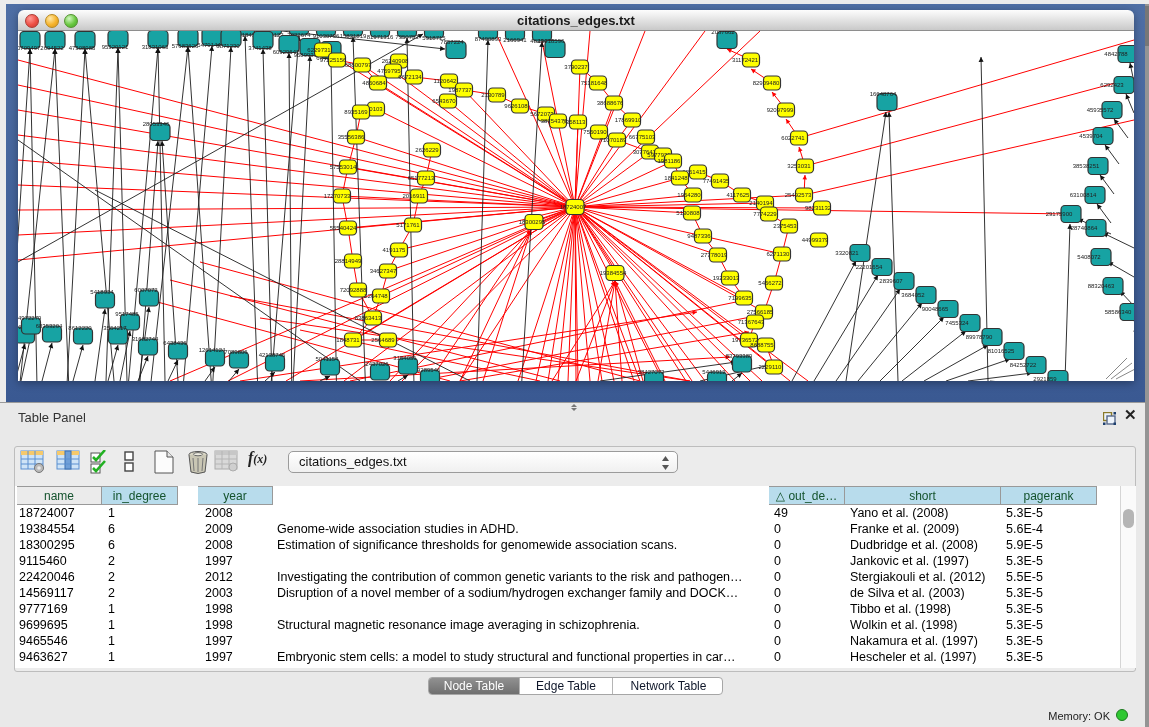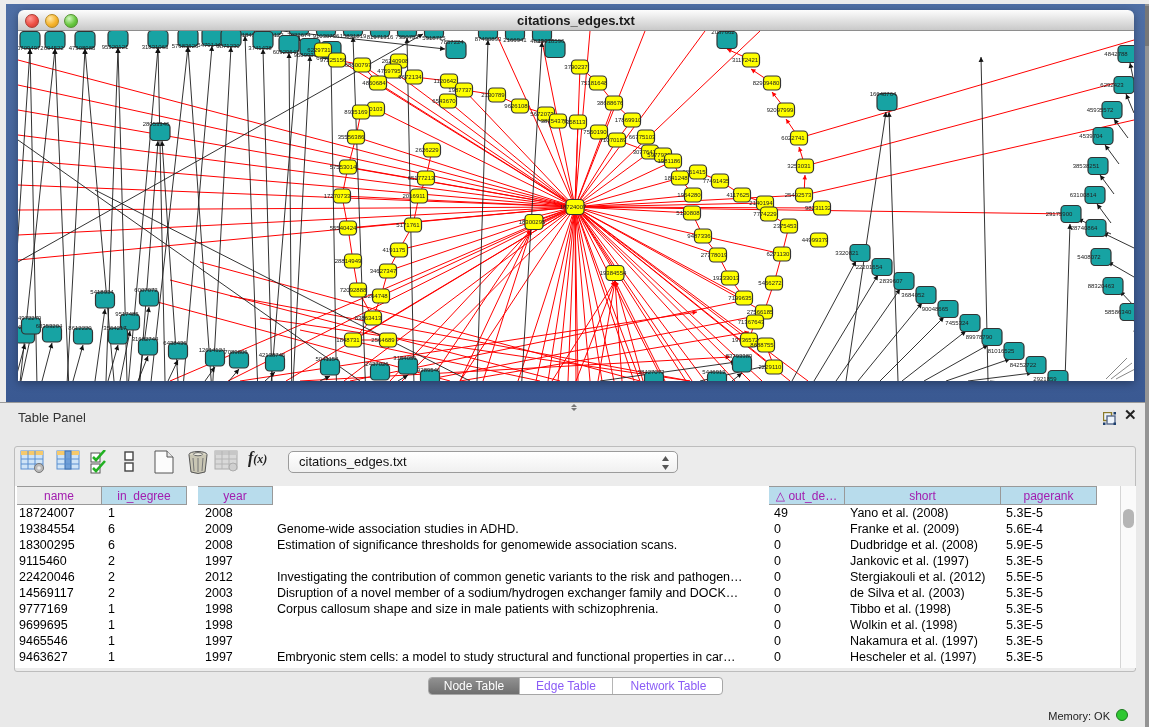--- a/index.html
+++ b/index.html
@@ -11,27 +11,27 @@
 #titlebar { position:absolute; left:0; top:0; width:1116px; height:21px; border-radius:6px 6px 0 0; background:linear-gradient(#fdfdfd,#c9c9c9); border-bottom:1px solid #8e8e8e; }
 #titlebar .t { position:absolute; left:0; right:0; top:3px; text-align:center; font-size:13px; font-weight:bold; color:#1a1a1a; }
 .tl { position:absolute; top:14px; width:14px; height:14px; border-radius:50%; }
 #canvas { position:absolute; left:18px; top:31px; width:1116px; height:350px; background:#fff; }
 #panel { position:absolute; left:0; top:402px; width:1149px; height:325px; background:#e9e9e9; border-top:1px solid #9a9a9a; }
 #ptitle { position:absolute; left:18px; top:410px; font-size:13px; color:#333; }
 #pfloat { position:absolute; left:1103px; top:412px; width:13px; height:13px; }
 #pclose { position:absolute; left:1124px; top:406px; font-size:15px; font-weight:bold; color:#222; }
 #tcontainer { position:absolute; left:14px; top:446px; width:1122px; height:226px; background:#ececec; border:1px solid #bdbdbd; border-radius:3px; }
 #tablebg { position:absolute; left:15px; top:486px; width:1105px; height:182px; background:#fff; }
-.hcell { position:absolute; top:486px; height:19px; border-right:1px solid #999; border-top:1px solid #999; border-bottom:1px solid #999; font-size:12px; color:#a21caf; text-align:center; line-height:19px; }
+.hcell { position:absolute; top:486px; height:19px; border-right:1px solid #999; border-top:1px solid #999; border-bottom:1px solid #999; font-size:12px; color:#14532d; text-align:center; line-height:19px; }
 .trow { position:absolute; left:0; width:1136px; height:16px; font-size:12.5px; color:#000; }
 .trow span { position:absolute; top:1px; white-space:nowrap; }
 #vsb { position:absolute; left:1120px; top:486px; width:16px; height:182px; background:#fafafa; border-left:1px solid #d5d5d5; }
 #vsb .th { position:absolute; left:2px; top:23px; width:11px; height:19px; background:#b5b5b5; border-radius:6px; }
 #tabs { position:absolute; left:428px; top:677px; width:295px; height:18px; border:1px solid #a6a6a6; border-radius:4px; background:#fff; font-size:12px; }
-#tabs div { position:absolute; top:0; height:16px; line-height:16px; text-align:center; color:#8b5cf6; }
+#tabs div { position:absolute; top:0; height:16px; line-height:16px; text-align:center; color:#0f172a; }
 #seg1 { left:0; width:90px; background:linear-gradient(#919191,#6f6f6f); color:#fff !important; border-radius:3px 0 0 3px; }
 #seg2 { left:90px; width:93px; border-left:1px solid #b5b5b5; }
 #seg3 { left:183px; width:112px; border-left:1px solid #b5b5b5; }
 #mem { position:absolute; left:1000px; top:710px; width:110px; text-align:right; font-size:11px; color:#222; }
 #memdot { position:absolute; left:1116px; top:709px; width:12px; height:12px; border-radius:50%; background:#2fc832; border:1.5px solid #1d7a20; }
 #dropdown { position:absolute; left:288px; top:451px; width:390px; height:22px; background:linear-gradient(#fff,#f0f0f0); border:1px solid #9b9b9b; border-radius:5px; font-size:13px; color:#111; line-height:20px; padding-left:10px; }
 .icon { position:absolute; top:450px; }
 </style></head>
 <body>
 <div id="app">
@@ -824,21 +824,21 @@
     </svg>
     <div class="icon" style="left:248px;top:449px;font-family:'Liberation Serif',serif;font-style:italic;font-weight:bold;font-size:16px;color:#222;">f<span style="font-size:12px">(x)</span></div>
     <div id="dropdown">citations_edges.txt
       <svg style="position:absolute;right:7px;top:4px" width="9" height="14" viewBox="0 0 9 14">
         <path d="M4.5 0 L8 5 L1 5 Z" fill="#555"></path>
         <path d="M4.5 14 L8 9 L1 9 Z" fill="#555"></path>
       </svg>
     </div>
     <div id="tablebg"></div>
     <div class="hcell" style="left:17px;width:85px;background:#ebebeb">name</div>
-<div class="hcell" style="left:102px;width:85px;background:#b8dcec">in_degree</div>
+<div class="hcell" style="left:102px;width:76px;background:#b8dcec">in_degree</div>
 <div class="hcell" style="left:198px;width:75px;background:#b8dcec">year</div>
 <div class="hcell" style="left:769px;width:76px;background:#b8dcec">△ out_de…</div>
 <div class="hcell" style="left:845px;width:156px;background:#b8dcec">short</div>
 <div class="hcell" style="left:1001px;width:96px;background:#b8dcec">pagerank</div>
     <div class="trow" style="top:505px">
       <span style="left:19px">18724007</span>
       <span style="left:108px">1</span>
       <span style="left:205px">2008</span>
       <span style="left:774px">49</span>
       <span style="left:850px">Yano et al. (2008)</span>
@@ -885,29 +885,29 @@
       <span style="left:205px">2003</span>
       <span style="left:277px">Disruption of a novel member of a sodium/hydrogen exchanger family and DOCK…</span>
       <span style="left:774px">0</span>
       <span style="left:850px">de Silva et al. (2003)</span>
       <span style="left:1006px">5.3E-5</span>
     </div>
 <div class="trow" style="top:601px">
       <span style="left:19px">9777169</span>
       <span style="left:108px">1</span>
       <span style="left:205px">1998</span>
-      <span style="left:277px">Corpus callosum shape and size in male patients with schizophrenia.</span>
       <span style="left:774px">0</span>
       <span style="left:850px">Tibbo et al. (1998)</span>
       <span style="left:1006px">5.3E-5</span>
     </div>
 <div class="trow" style="top:617px">
       <span style="left:19px">9699695</span>
       <span style="left:108px">1</span>
       <span style="left:205px">1998</span>
+      <span style="left:277px">Structural magnetic resonance image averaging in schizophrenia.</span>
       <span style="left:774px">0</span>
       <span style="left:850px">Wolkin et al. (1998)</span>
       <span style="left:1006px">5.3E-5</span>
     </div>
 <div class="trow" style="top:633px">
       <span style="left:19px">9465546</span>
       <span style="left:108px">1</span>
       <span style="left:205px">1997</span>
       <span style="left:774px">0</span>
       <span style="left:850px">Nakamura et al. (1997)</span>

